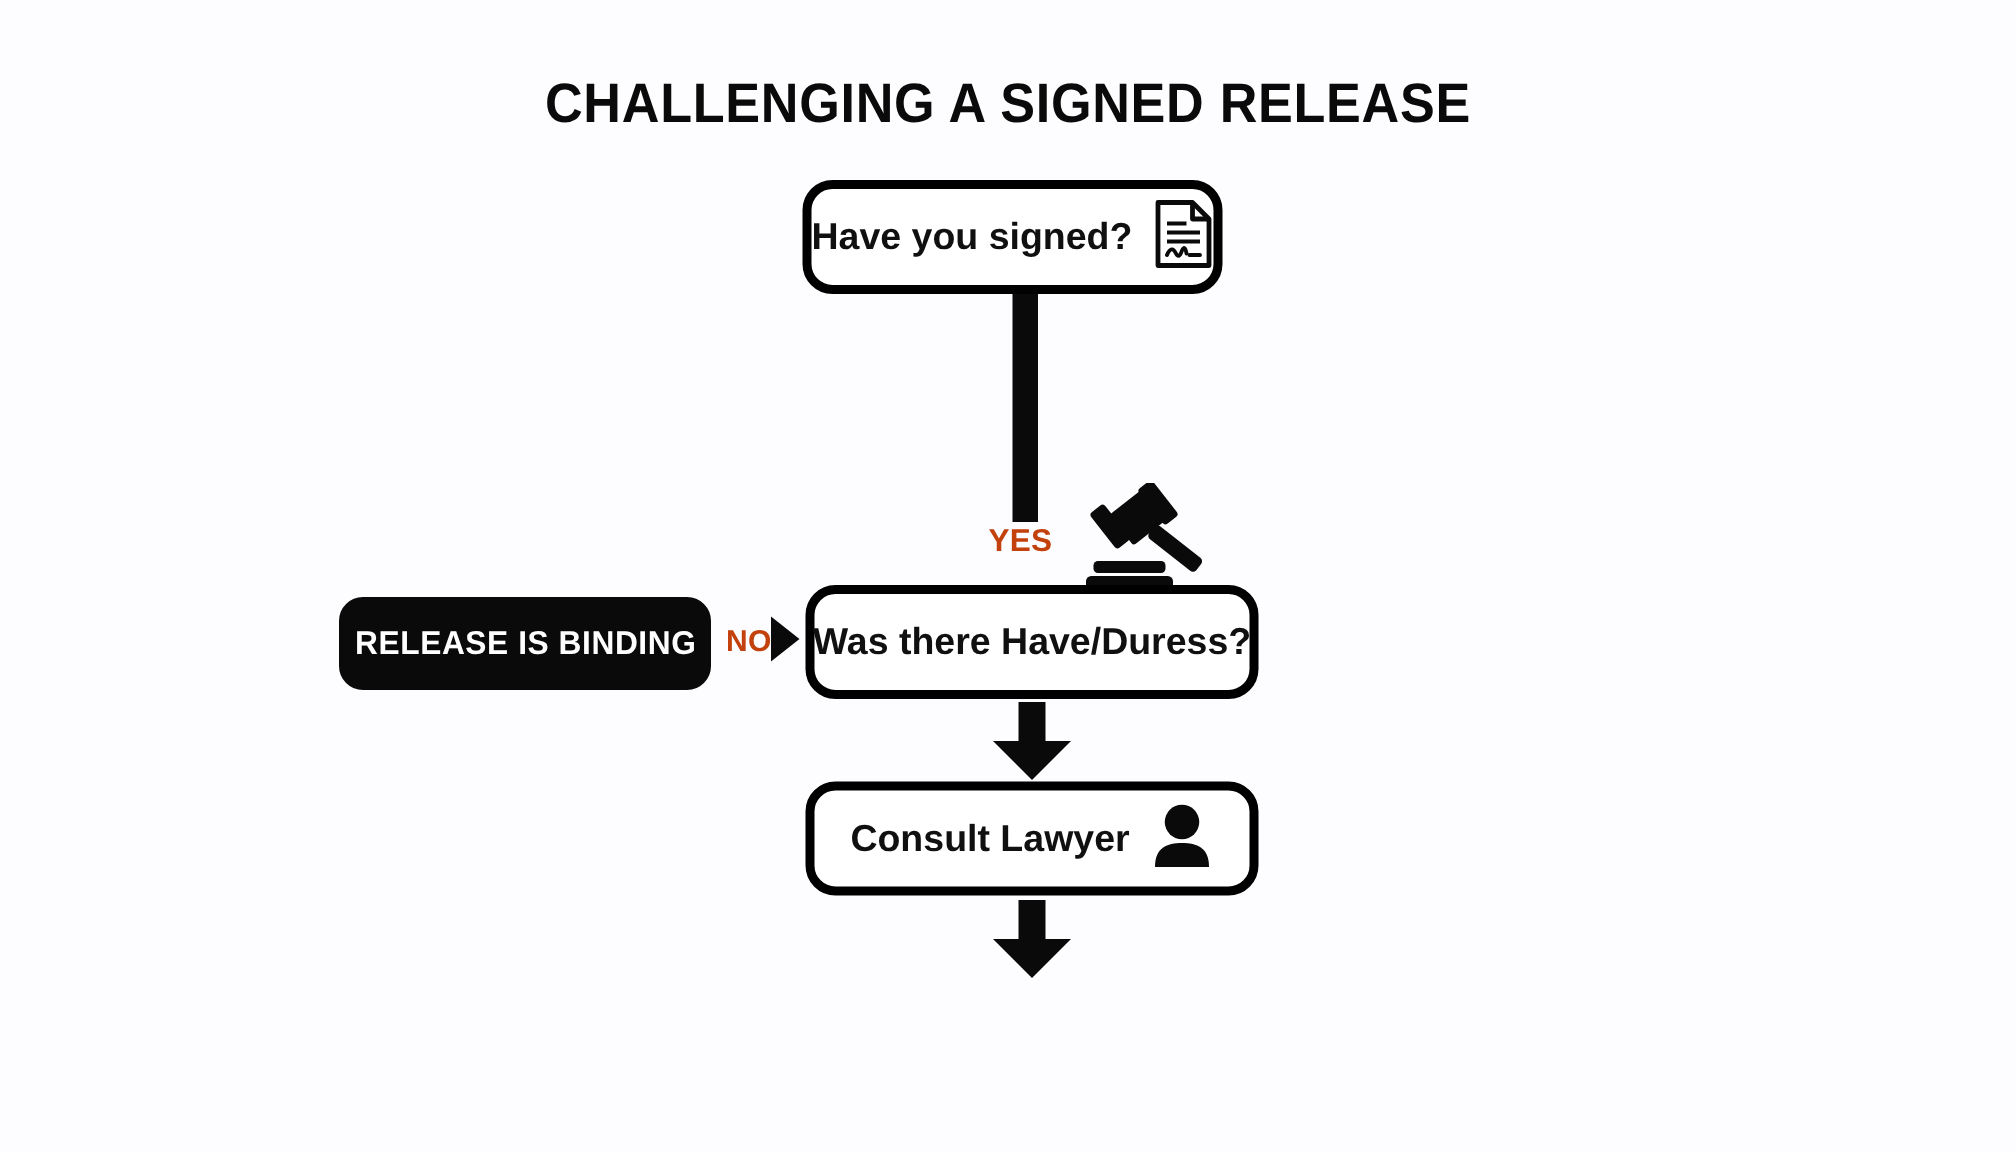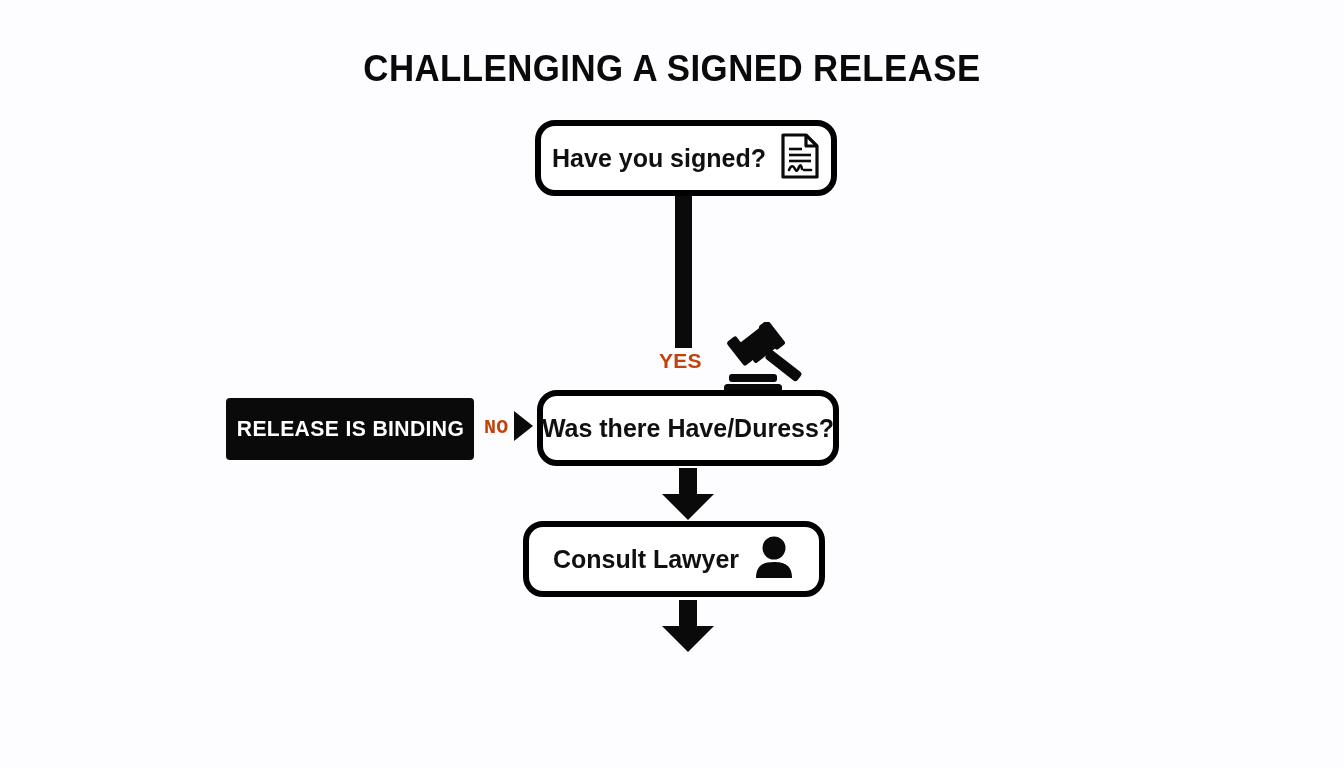--- a/index.html
+++ b/index.html
@@ -53,33 +53,33 @@
   .node-label {
     font-size: 25px;
     font-weight: bold;
     color: #101010;
     white-space: nowrap;
     line-height: 1;
   }
   .node.filled {
     background: #0a0a0a;
     border-color: #0a0a0a;
-    border-radius: 4px;
+    border-radius: 16px;
   }
   .node.filled .node-label {
     color: #ffffff;
     font-size: 22px;
     letter-spacing: 0.4px;
     transform: scaleX(0.96);
   }
 
   
-  #node-signed      { left: 535px; top: 120px; width: 302px; height: 76px; }
+  #node-signed      { left: 535px; top: 120px; width: 280px; height: 76px; }
   #node-fraud       { left: 537px; top: 390px; width: 302px; height: 76px; }
-  #node-lawyer      { left: 523px; top: 521px; width: 302px; height: 76px; }
+  #node-lawyer      { left: 537px; top: 521px; width: 302px; height: 76px; }
   #node-remedy      { left: 537px; top: 653px; width: 302px; height: 72px; }
   #node-binding     { left: 226px; top: 398px; width: 248px; height: 62px; }
 
   #node-remedy .node-label { font-size: 24px; letter-spacing: 0.3px; }
 
   
   .bar {
     position: absolute;
     background: #0a0a0a;
   }
@@ -124,21 +124,21 @@
   .edge-label {
     position: absolute;
     font-size: 21px;
     font-weight: bold;
     color: #c2410c;
     white-space: nowrap;
     line-height: 1;
     letter-spacing: 0.2px;
   }
   #label-yes { left: 659px; top: 350px; }
-  #label-no  { left: 484px; top: 418px; font-size: 20px; font-family: Liberation Mono, monospace; }
+  #label-no  { left: 484px; top: 418px; font-size: 20px; }
 
   
   #no-arrowhead {
     position: absolute;
     left: 514px;
     top: 411px;
     width: 0;
     height: 0;
     border-top: 15px solid transparent;
     border-bottom: 15px solid transparent;

